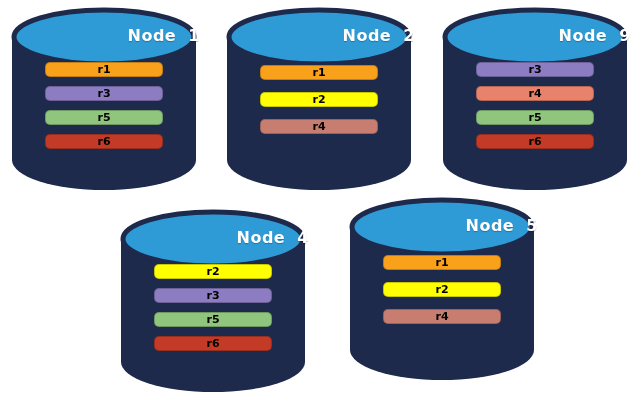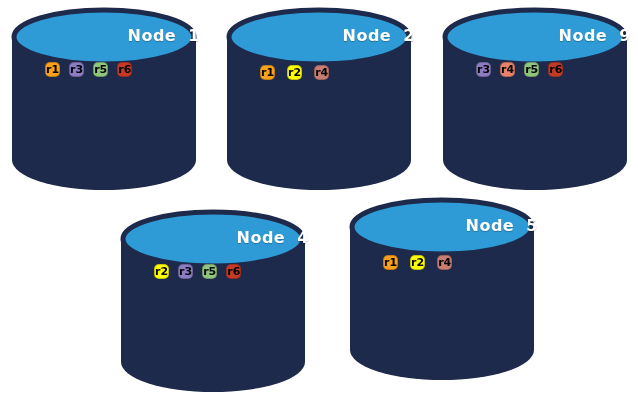--- a/index.html
+++ b/index.html
@@ -7,21 +7,21 @@
     position:relative; width:638px; height:402px; background:#ffffff;
     font-family:"DejaVu Sans","Liberation Sans",sans-serif; overflow:hidden;
   }
   .node { position:absolute; width:192px; height:190px; }
   .node svg { position:absolute; left:0; top:0; width:192px; height:190px; display:block; }
   .node-title {
     position:absolute; top:24px; left:0; width:100%; text-align:right;
     color:#ffffff; font-size:16px; font-weight:bold; letter-spacing:0.5px;
     white-space:pre; text-shadow:0 1px 1px rgba(0,0,0,0.25);
   }
-  .bars { position:absolute; left:37px; width:118px; display:flex; flex-direction:row; }
+  .bars { position:absolute; left:37px; width:118px; display:flex; flex-direction:column; }
   .bars-4 { top:60px; gap:9px; }
   .bars-3 { top:63px; gap:12px; }
   .bar {
     height:15px; box-sizing:border-box; border-radius:5px;
     border:1px solid rgba(0,0,0,0.22);
     display:flex; align-items:center; justify-content:center;
     font-size:11px; font-weight:bold; color:#000000; line-height:1;
   }
   .n1 { left:8px;   top:2px; }
   .n2 { left:223px; top:2px; }

